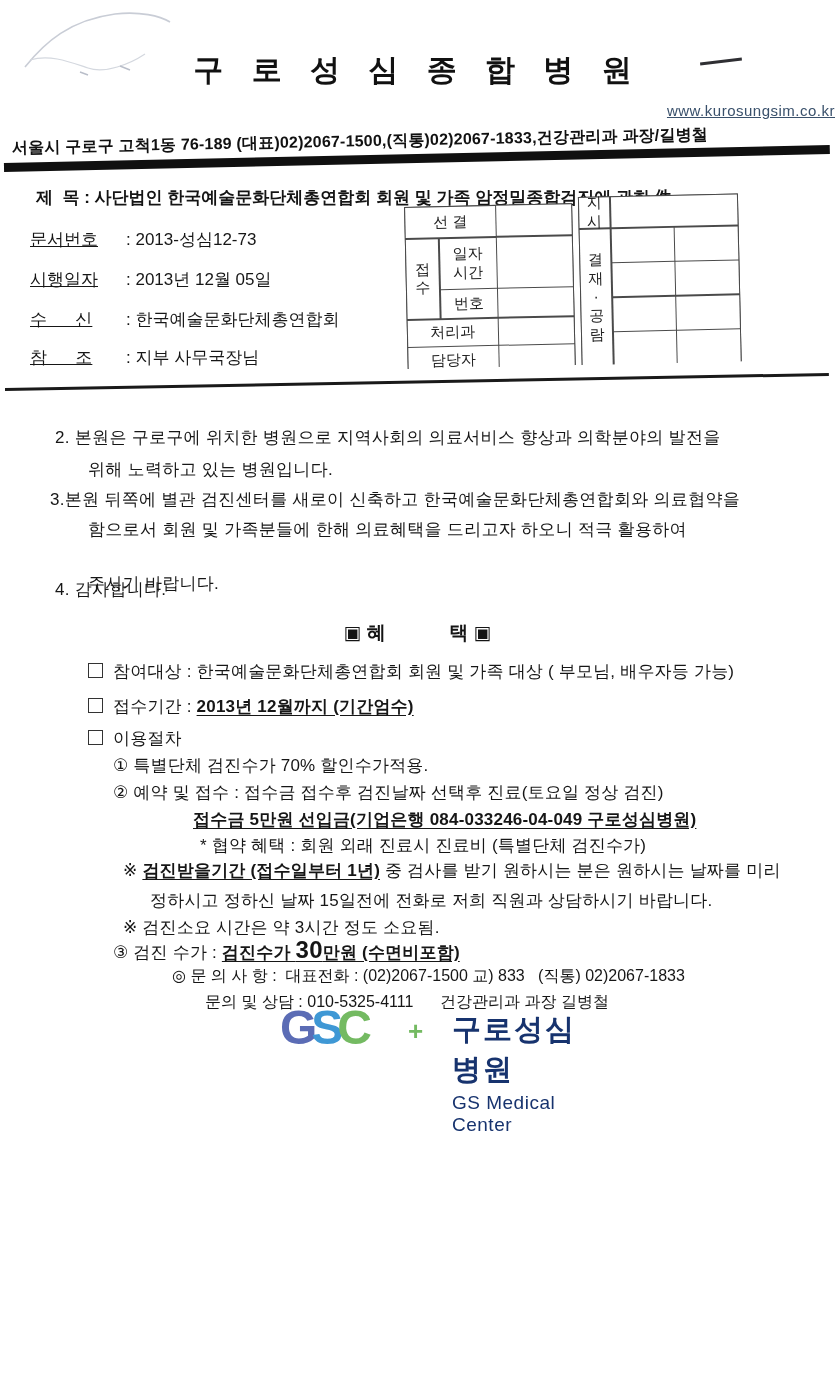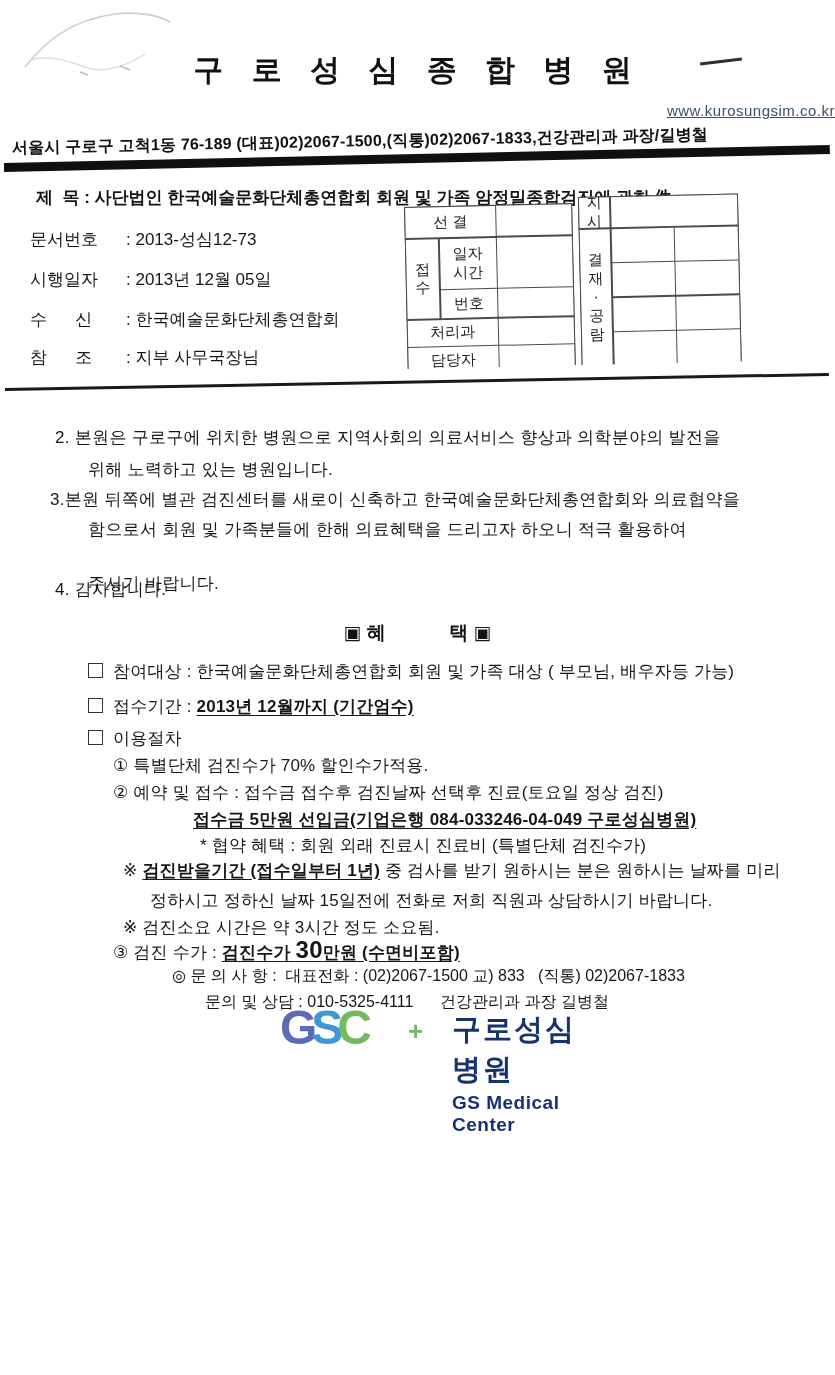--- a/index.html
+++ b/index.html
@@ -12,21 +12,21 @@
   .t{white-space:pre-wrap;}
   .abs{position:absolute;}
   
   .title{left:0;right:0;top:50px;text-align:center;font-size:30px;font-weight:700;letter-spacing:10px;color:#111;}
   .website{left:0;right:0;top:102px;text-align:right;font-size:15px;color:#39506b;text-decoration:underline;letter-spacing:.5px;}
   .address{left:12px;top:138px;width:820px;font-size:16px;font-weight:700;color:#111;transform:rotate(-1.1deg);transform-origin:left center;letter-spacing:.2px;}
   .address-bar{left:4px;top:163px;width:826px;height:9px;background:#101010;transform:rotate(-1.25deg);transform-origin:left center;}
   
   .subject{left:36px;top:186px;font-size:17px;font-weight:700;color:#141414;}
   .meta-line{left:30px;font-size:17px;color:#161616;}
-  .meta-label{display:inline-block;width:96px;white-space:pre-wrap;}
+  .meta-label{display:inline-block;width:96px;white-space:pre-wrap;text-decoration:underline;}
   
   .stamp-wrap{left:402px;top:203px;width:336px;height:170px;transform:rotate(-1.3deg);transform-origin:left top;}
   .stamp-grid{position:absolute;display:grid;background:#4a4a4a;border:1.5px solid #4a4a4a;gap:1.5px;}
   .stamp-grid .cell{background:#fff;display:flex;align-items:center;justify-content:center;font-size:15px;color:#222;white-space:pre-line;text-align:center;line-height:1.25;}
   .sg-left{left:2px;top:4px;width:166px;height:160px;grid-template-columns:32px 56px 1fr;grid-template-rows:30px 50px 28px 26px 26px;}
   .sg-right{left:176px;top:-2px;width:158px;height:166px;grid-template-columns:30px 62px 1fr;grid-template-rows:30px 33px 33px 33px 33px;}
   
   .separator{left:5px;top:388px;width:824px;height:2.5px;background:#1a1a1a;transform:rotate(-1.05deg);transform-origin:left center;}
   
   .bl{font-size:17px;color:#161616;letter-spacing:.3px;}
@@ -41,21 +41,21 @@
   
   .logo-wrap{left:280px;top:1008px;width:320px;height:90px;}
   .logo-letters{position:absolute;left:0;top:-4px;font-size:48px;font-weight:800;letter-spacing:-6px;line-height:1;}
   .lg-g{color:#5b6cb5;}
   .lg-s{color:#3f98d5;}
   .lg-c{color:#74ba62;}
   .lg-plus{position:absolute;left:128px;top:8px;font-size:26px;font-weight:800;color:#74ba62;letter-spacing:0;}
   .lg-heart{position:absolute;left:66px;top:14px;font-size:13px;color:#ffffff;letter-spacing:0;}
   .logo-text{position:absolute;left:172px;top:2px;color:#17336e;}
   .logo-kr{font-size:29px;font-weight:700;letter-spacing:2px;}
-  .logo-en{font-size:19px;font-weight:700;margin-top:2px;letter-spacing:.5px;}
+  .logo-en{font-size:19px;font-weight:400;margin-top:2px;letter-spacing:.5px;}
   
   .scan-svg{left:10px;top:2px;}
   .scan-dash{left:700px;top:60px;width:42px;height:3px;background:#2f2f33;transform:rotate(-7deg);}
 </style>
 </head>
 <body>
 
 <div class="sheet">
 
   <svg class="abs scan-svg" width="230" height="90" viewBox="0 0 230 90">

